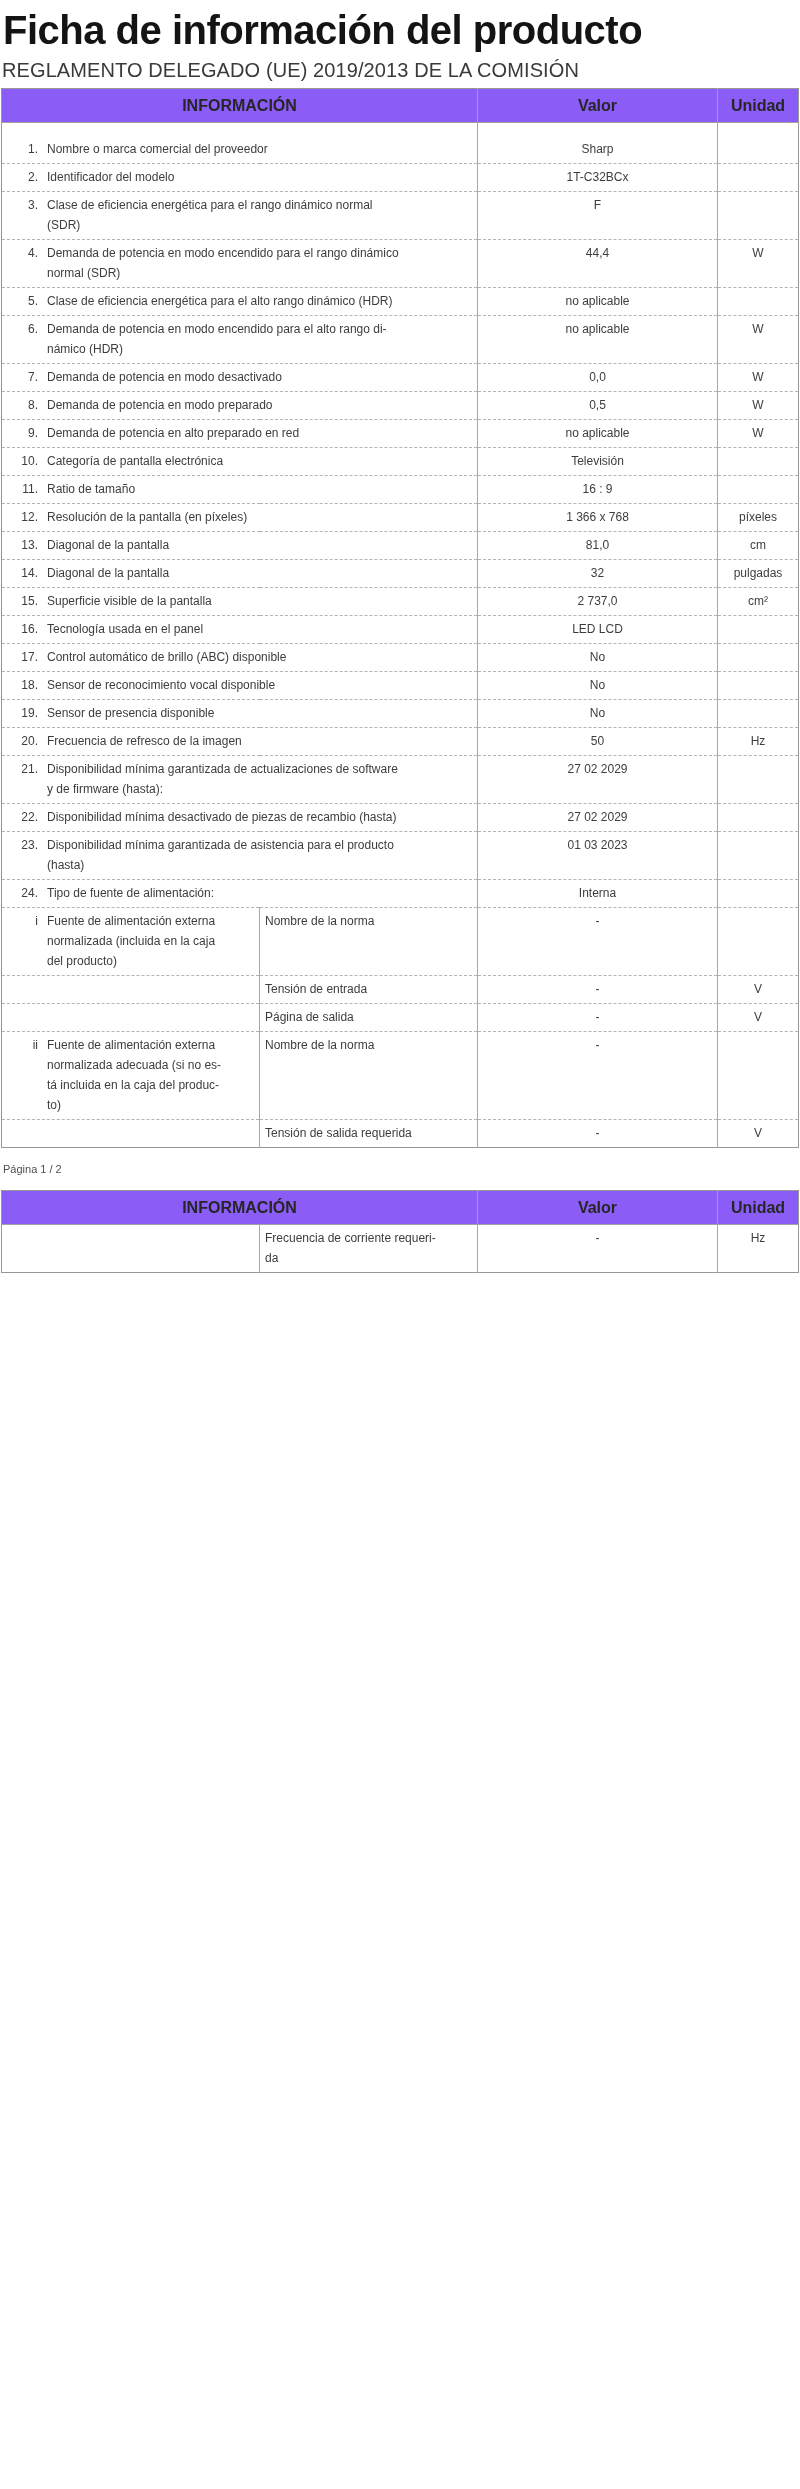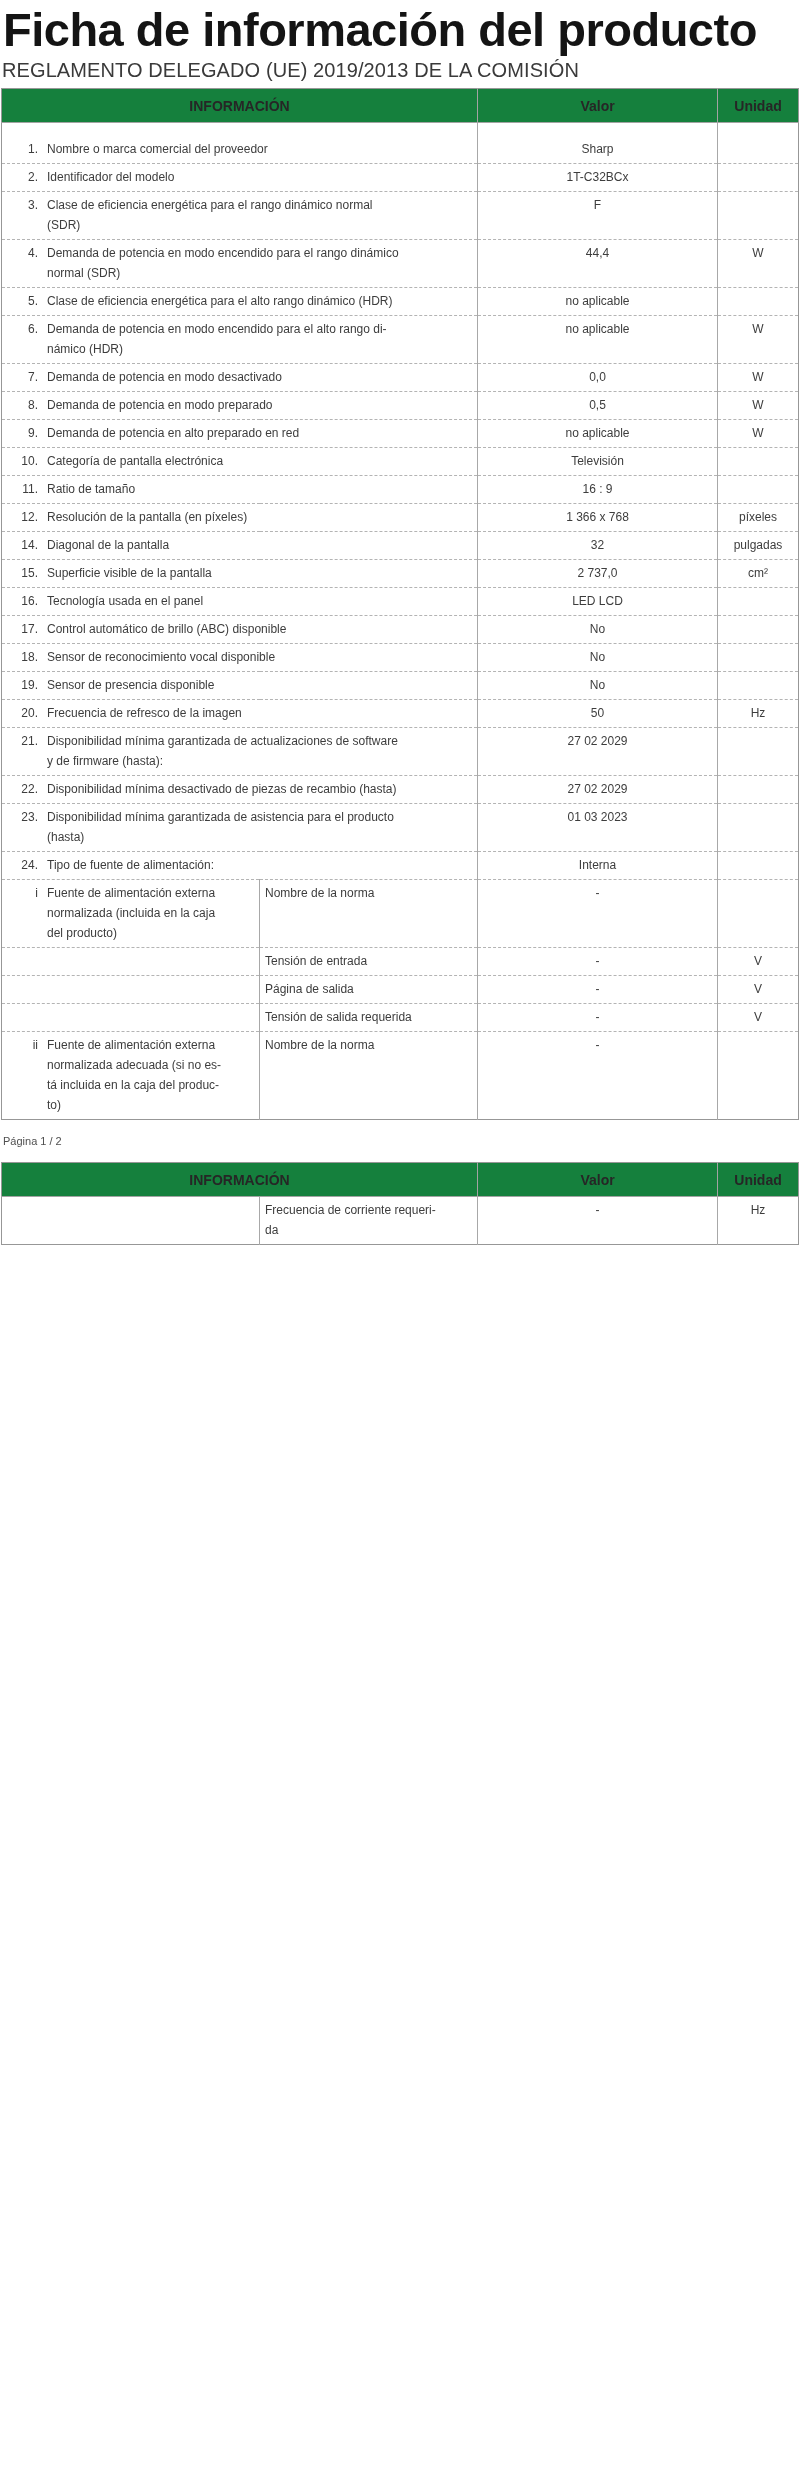--- a/index.html
+++ b/index.html
@@ -5,40 +5,40 @@
   html,body{margin:0;padding:0;background:#ffffff;}
   body{
     width:800px;height:2489px;
     font-family:"Liberation Sans", sans-serif;
     color:#3d3d3d;font-size:12px;line-height:20px;
     overflow:hidden;
   }
   .page{padding:6px 1px 0 1px;}
   .doc-title{
     margin:0;padding:2px 0 0 2px;
-    font-size:47px;line-height:44px;font-weight:700;
+    font-size:40px;line-height:44px;font-weight:700;
     letter-spacing:-0.5px;color:#141414;
   }
   .doc-subtitle{
     margin:9px 0 9px 1px;
     font-size:20px;line-height:18px;color:#3a3a3a;letter-spacing:0.1px;
   }
   table.fiche{
     width:797px;border-collapse:collapse;table-layout:fixed;
     border:1px solid #979797;
   }
   col.c-sub1{width:258px;}
   col.c-sub2{width:218px;}
   col.c-val{width:240px;}
   col.c-unit{width:81px;}
   th{
-    font-size:14px;font-weight:700;color:#262626;
+    font-size:16px;font-weight:700;color:#262626;
     text-align:center;padding:7px 4px 6px;
     border-bottom:1px solid #a3a3a3;border-left:1px solid #a3a3a3;
-    background:#15803d;
+    background:#8b5cf6;
   }
   th:first-child{border-left:none;}
   td{
     vertical-align:top;
     border-left:1px solid #a8a8a8;
     border-bottom:1px dashed #b4b4b4;
     padding:3px 6px 4px;
   }
   td.cell-info, td.cell-left{border-left:none;}
   td.cell-info, td.cell-left{
@@ -141,20 +141,25 @@
           <td class="cell-info" colspan="2"><span class="num">11.</span><span class="lbl">Ratio de tamaño</span></td>
           <td class="cell-value">16 : 9</td>
           <td class="cell-unit"></td>
         </tr>
         <tr>
           <td class="cell-info" colspan="2"><span class="num">12.</span><span class="lbl">Resolución de la pantalla (en píxeles)</span></td>
           <td class="cell-value">1 366  x  768</td>
           <td class="cell-unit">píxeles</td>
         </tr>
         <tr>
+          <td class="cell-info" colspan="2"><span class="num">13.</span><span class="lbl">Diagonal de la pantalla</span></td>
+          <td class="cell-value">81,0</td>
+          <td class="cell-unit">cm</td>
+        </tr>
+        <tr>
           <td class="cell-info" colspan="2"><span class="num">14.</span><span class="lbl">Diagonal de la pantalla</span></td>
           <td class="cell-value">32</td>
           <td class="cell-unit">pulgadas</td>
         </tr>
         <tr>
           <td class="cell-info" colspan="2"><span class="num">15.</span><span class="lbl">Superficie visible de la pantalla</span></td>
           <td class="cell-value">2 737,0</td>
           <td class="cell-unit">cm²</td>
         </tr>
         <tr>
@@ -214,37 +219,37 @@
         </tr>
         <tr>
           <td class="cell-left"><span class="lbl"></span></td>
           <td class="cell-right"><span class="lbl">Tensión de entrada</span></td>
           <td class="cell-value">-</td>
           <td class="cell-unit">V</td>
         </tr>
         <tr>
           <td class="cell-left"><span class="lbl"></span></td>
           <td class="cell-right"><span class="lbl">Página de salida</span></td>
-          <td class="cell-value">-</td>
-          <td class="cell-unit">V</td>
-        </tr>
-        <tr>
-          <td class="cell-left"><span class="lbl"></span></td>
-          <td class="cell-right"><span class="lbl">Tensión de salida requerida</span></td>
           <td class="cell-value">-</td>
           <td class="cell-unit">V</td>
         </tr>
         <tr>
           <td class="cell-left"><span class="num">ii</span><span class="lbl">Fuente de alimentación externa
 normalizada adecuada (si no es-
 tá incluida en la caja del produc-
 to)</span></td>
           <td class="cell-right"><span class="lbl">Nombre de la norma</span></td>
           <td class="cell-value">-</td>
           <td class="cell-unit"></td>
+        </tr>
+        <tr>
+          <td class="cell-left"><span class="lbl"></span></td>
+          <td class="cell-right"><span class="lbl">Tensión de salida requerida</span></td>
+          <td class="cell-value">-</td>
+          <td class="cell-unit">V</td>
         </tr>
       </tbody>
   </table>
 
   <div class="page-footer">Página 1 / 2</div>
 
   <table class="fiche">
     <colgroup>
       <col class="c-sub1">
         <col class="c-sub2">

